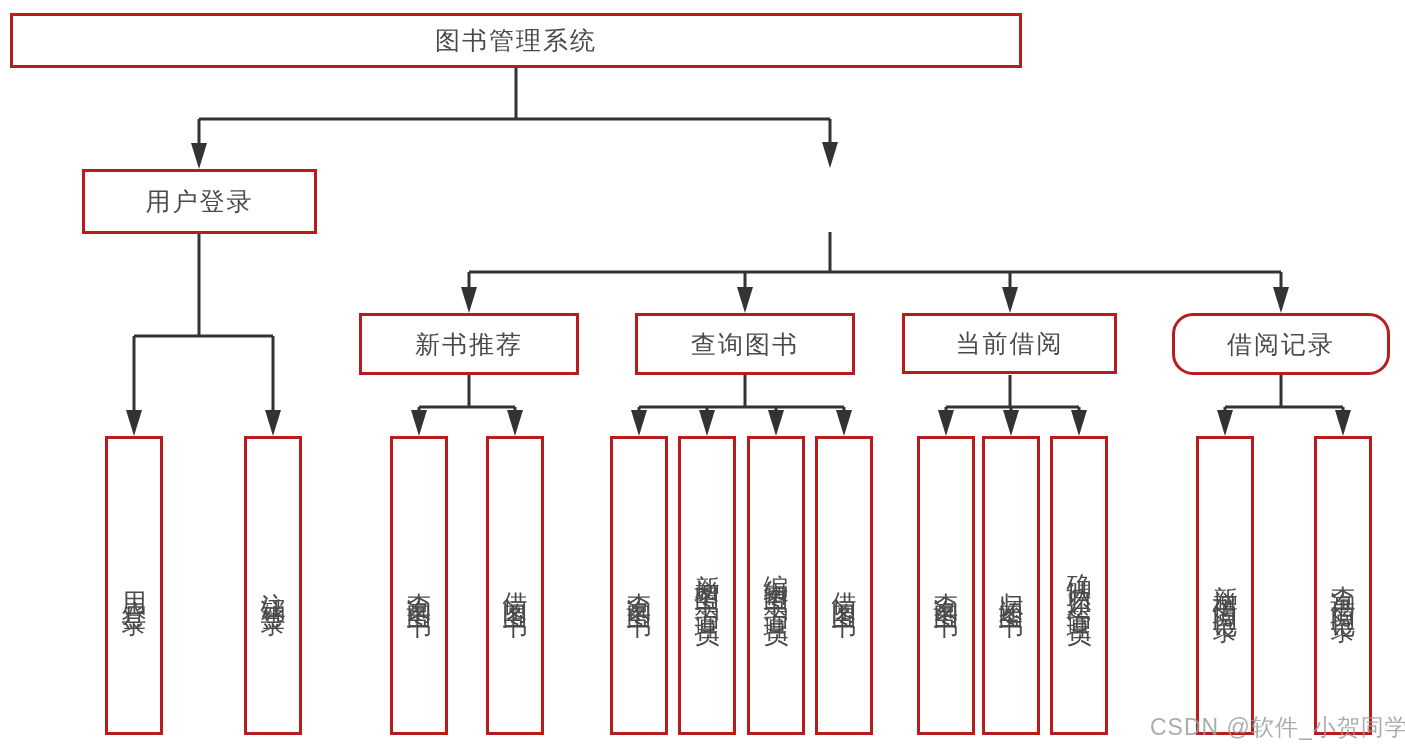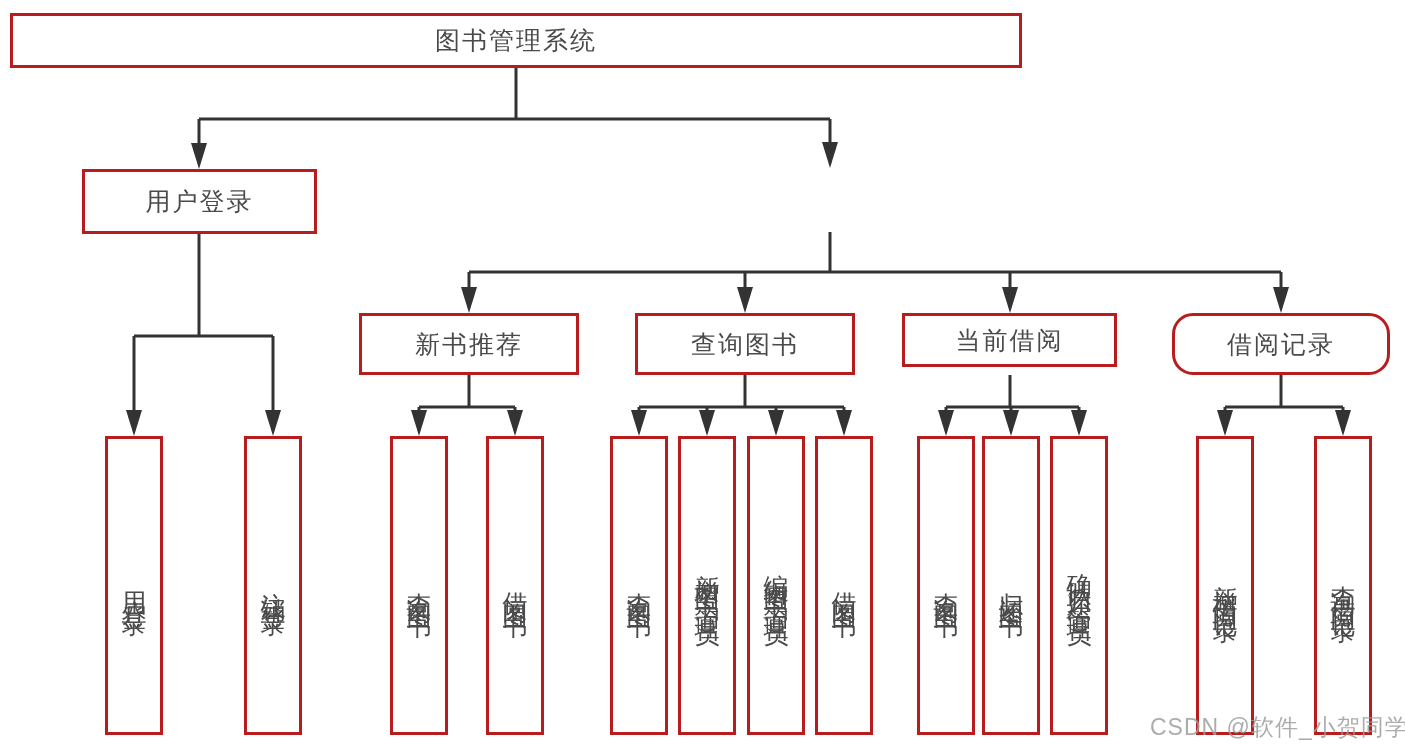--- a/index.html
+++ b/index.html
@@ -128,21 +128,21 @@
   <div class="node h" style="left:82px; top:169px; width:235px; height:65px;">
     <span class="label">用户登录</span>
   </div>
 
   <div class="node h" style="left:359px; top:313px; width:220px; height:62px;">
     <span class="label">新书推荐</span>
   </div>
   <div class="node h" style="left:635px; top:313px; width:220px; height:62px;">
     <span class="label">查询图书</span>
   </div>
-  <div class="node h" style="left:902px; top:313px; width:215px; height:54px;">
+  <div class="node h" style="left:902px; top:313px; width:215px; height:61px;">
     <span class="label">当前借阅</span>
   </div>
   <div class="node h" style="left:1172px; top:313px; width:218px; height:62px;border-radius:21px;">
     <span class="label">借阅记录</span>
   </div>
 
   <div class="node v" style="left:105px; top:436px; width:58px; height:299px;">
     <span class="label">用户登录</span>
   </div>
   <div class="node v" style="left:244px; top:436px; width:58px; height:299px;">

